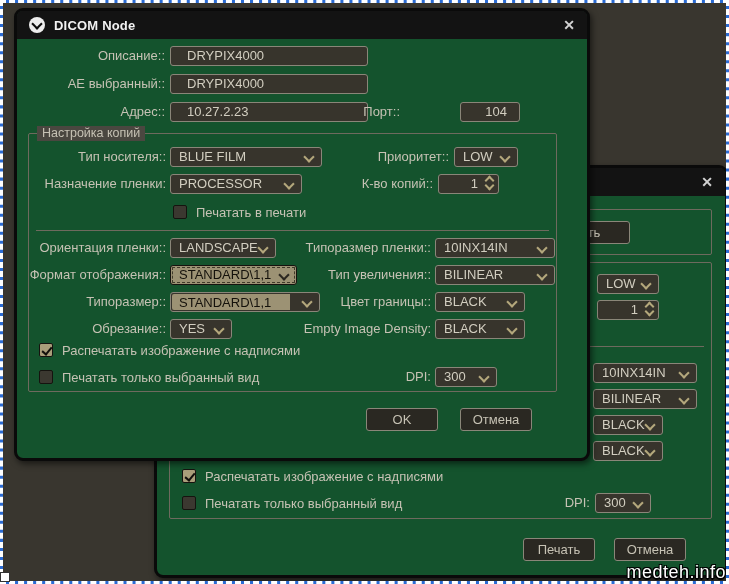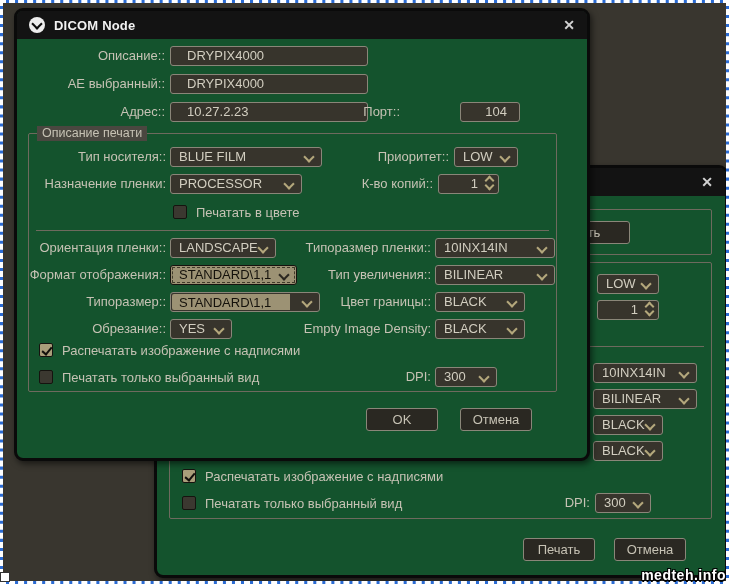--- a/index.html
+++ b/index.html
@@ -54,21 +54,21 @@
   .cb.on{background:#a99e7a;}
   .cb.on::after{content:"";position:absolute;left:4px;top:1px;width:4px;height:8px;border-right:2px solid #12100c;border-bottom:2px solid #12100c;transform:rotate(40deg);}
   .cbl{color:#c6c2b4;font-size:13px;white-space:nowrap;}
   
   .group{position:absolute;border:1px solid #6e6a5e;border-radius:2px;box-sizing:border-box;}
   .gtitle{position:absolute;top:-8px;left:8px;background:#4a4740;padding:0 5px;color:#c6c2b4;font-size:12.5px;line-height:15px;}
   .sep{position:absolute;left:7px;right:7px;height:1px;background:#6e6a5e;}
   
   .btn{position:absolute;height:23px;box-sizing:border-box;background:#2a2822;border:1px solid #8a8679;border-radius:3px;color:#c6c2b4;font-size:13px;text-align:center;line-height:21px;cursor:default;}
 
-  .watermark{position:absolute;right:3px;bottom:1px;z-index:52;font-size:14px;font-weight:bold;color:#fff;letter-spacing:.5px;
+  .watermark{position:absolute;right:3px;bottom:1px;z-index:52;font-size:18px;font-weight:normal;color:#fff;letter-spacing:.5px;
     text-shadow:-1px -1px 0 #000,1px -1px 0 #000,-1px 1px 0 #000,1px 1px 0 #000,0 2px 0 #000;}
 </style>
 </head>
 <body>
 
 <div class="dlg" style="left:154px;top:165px;width:568px;height:407px;">
   <div class="titlebar">
     <span class="close-x"></span>
   </div>
 
@@ -153,21 +153,21 @@
   <div class="lab r" style="left:0px;top:63px;width:148px;">AE выбранный::</div>
   <div class="input" style="left:153px;top:63px;width:198px;">DRYPIX4000</div>
 
   <div class="lab r" style="left:0px;top:91px;width:148px;">Адрес::</div>
   <div class="input" style="left:153px;top:91px;width:198px;">10.27.2.23</div>
 
   <div class="lab r" style="left:283px;top:91px;width:100px;">Порт::</div>
   <div class="input num" style="left:403px;top:91px;width:60px;margin-left:40px;">104</div>
 
   <div class="group" style="left:11px;top:122px;width:529px;height:259px;">
-    <span class="gtitle">Описание печати</span>
+    <span class="gtitle">Настройка копий</span>
 
     <div class="lab r" style="left:0px;top:13px;width:137px;">Тип носителя::</div>
     <div class="combo" style="left:141px;top:13px;width:152px;">
       <span>BLUE FILM</span>
       <span class="chev"></span>
     </div>
 
     <div class="lab r" style="left:282px;top:13px;width:138px;">Приоритет::</div>
     <div class="combo" style="left:425px;top:13px;width:64px;">
       <span>LOW</span>
@@ -184,21 +184,21 @@
     <div class="spin" style="left:409px;top:40px;width:61px;">
       <span>1</span>
       <span class="spinbtns">
           <span class="sarr up"></span>
           <span class="sarr dn"></span>
         </span>
     </div>
 
     <div class="cbrow" style="left:144px;top:70px;">
       <span class="cb"></span>
-      <span class="cbl">Печатать в цвете</span>
+      <span class="cbl">Печатать в печати</span>
     </div>
 
     <div class="sep" style="top:96px;"></div>
 
     <div class="lab r" style="left:0px;top:104px;width:137px;">Ориентация пленки::</div>
     <div class="combo" style="left:141px;top:104px;width:106px;">
       <span>LANDSCAPE</span>
       <span class="chev"></span>
     </div>
 

